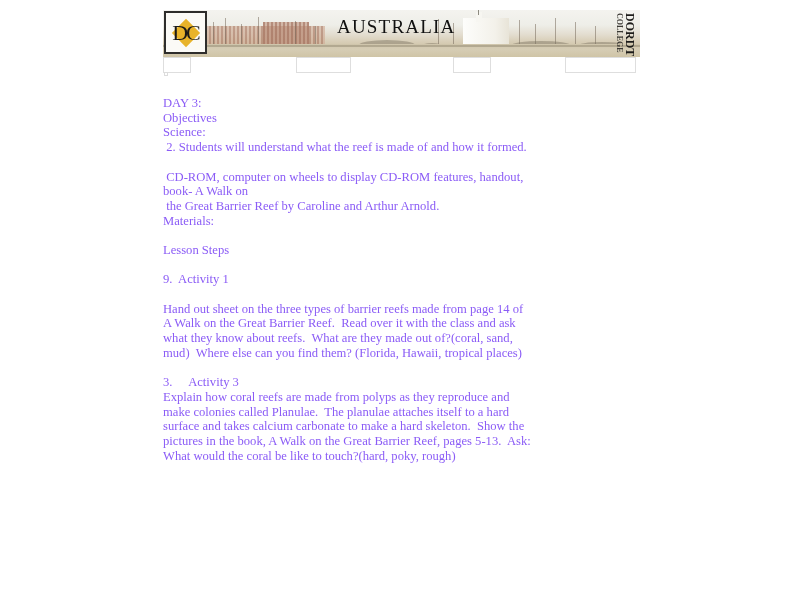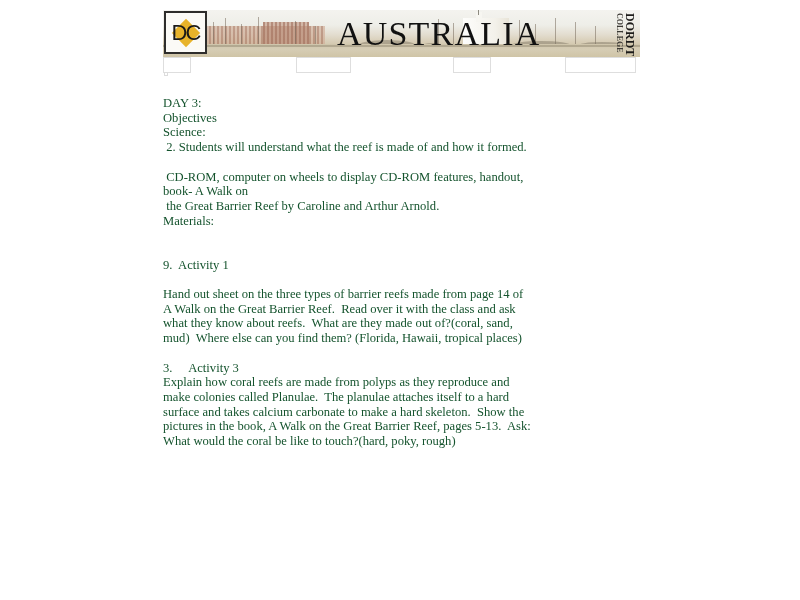--- a/index.html
+++ b/index.html
@@ -120,21 +120,21 @@
     width: 100%;
     height: 2px;
     background: rgba(140,130,108,.45);
   }
 
   .mh-title {
     position: absolute;
     left: 174px;
     top: 7px;
     font-family: "Liberation Serif", "DejaVu Serif", serif;
-    font-size: 34px;
+    font-size: 19px;
     letter-spacing: 1.2px;
     color: #111111;
     line-height: 1;
     white-space: nowrap;
   }
 
   
   .mh-logo {
     position: absolute;
     left: 1px;
@@ -156,21 +156,21 @@
   }
   .mh-logo-text {
     position: absolute;
     left: 0;
     top: 0;
     width: 100%;
     height: 100%;
     display: flex;
     align-items: center;
     justify-content: center;
-    font-family: Liberation Sans, sans-serif;
+    font-family: Liberation Serif, serif;
     font-size: 22px;
     color: #1b1a18;
     letter-spacing: -2px;
   }
 
   
   .mh-wordmark {
     position: absolute;
     right: 4px;
     top: 3px;
@@ -213,21 +213,21 @@
   }
 
   
   .doc {
     position: absolute;
     left: 163px;
     top: 96px;
     width: 490px;
     font-size: 12.6px;
     line-height: 14.7px;
-    color: #14532d;
+    color: #8b5cf6;
   }
   .doc p {
     margin: 0;
     white-space: pre-wrap;
   }
   .blank {
     height: 14.7px;
   }
 </style>
 </head>
@@ -294,20 +294,21 @@
 
     <div class="blank"></div>
 
     <p> CD-ROM, computer on wheels to display CD-ROM features, handout,
 book- A Walk on
  the Great Barrier Reef by Caroline and Arthur Arnold.</p>
     <p>Materials:</p>
 
     <div class="blank"></div>
 
+    <p>Lesson Steps</p>
 
     <div class="blank"></div>
 
     <p>9.  Activity 1</p>
 
     <div class="blank"></div>
 
     <p>Hand out sheet on the three types of barrier reefs made from page 14 of
 A Walk on the Great Barrier Reef.  Read over it with the class and ask
 what they know about reefs.  What are they made out of?(coral, sand,

